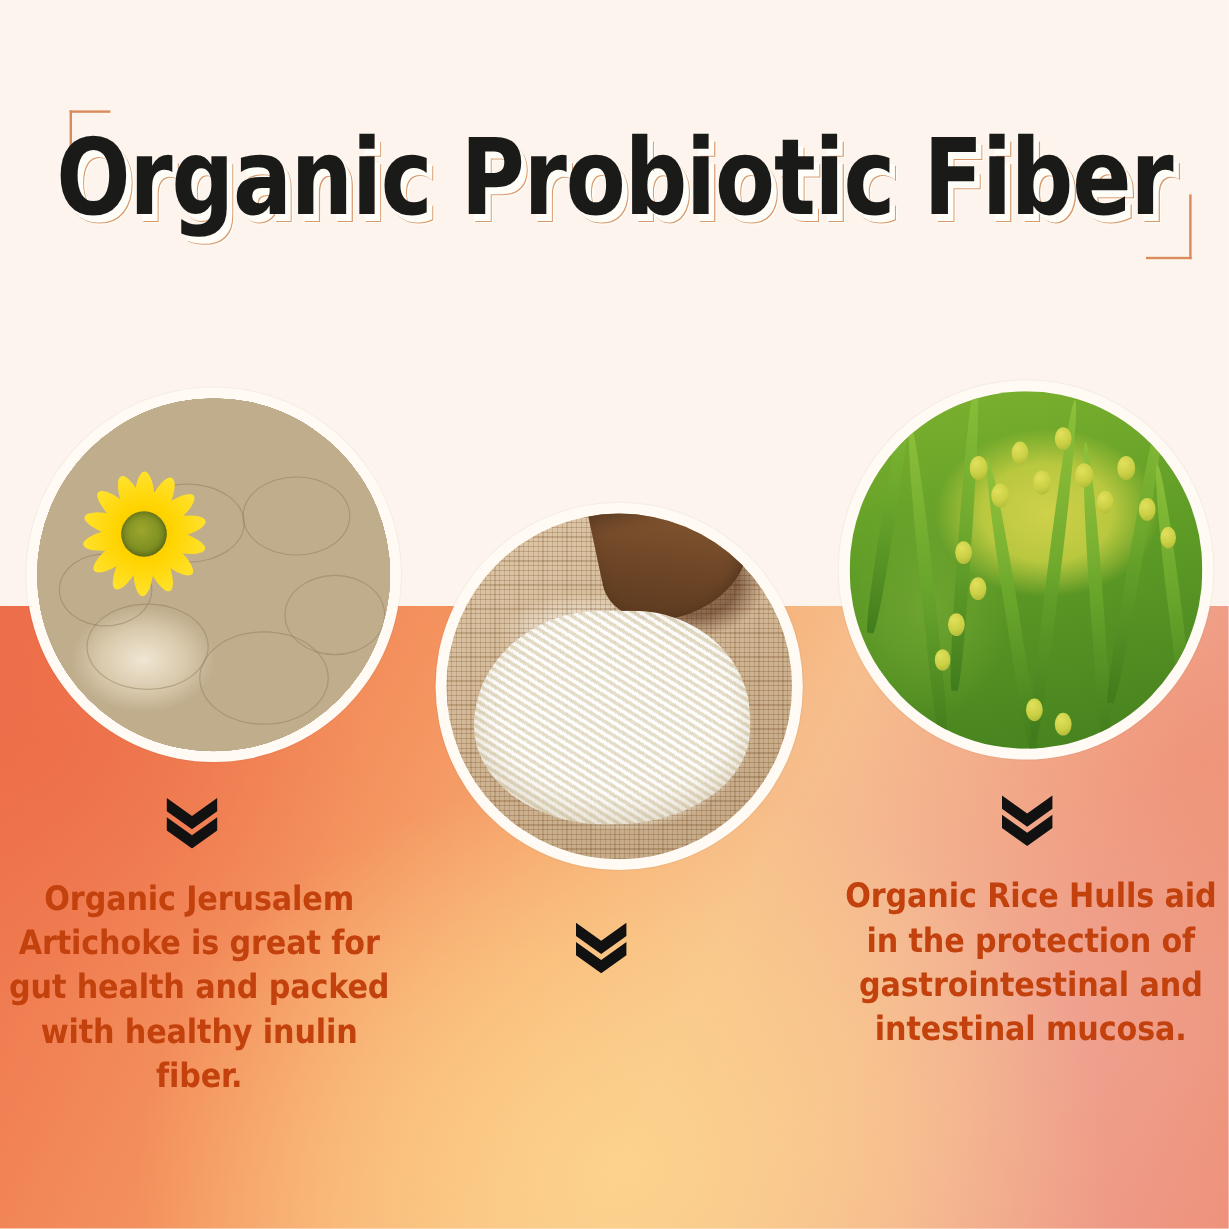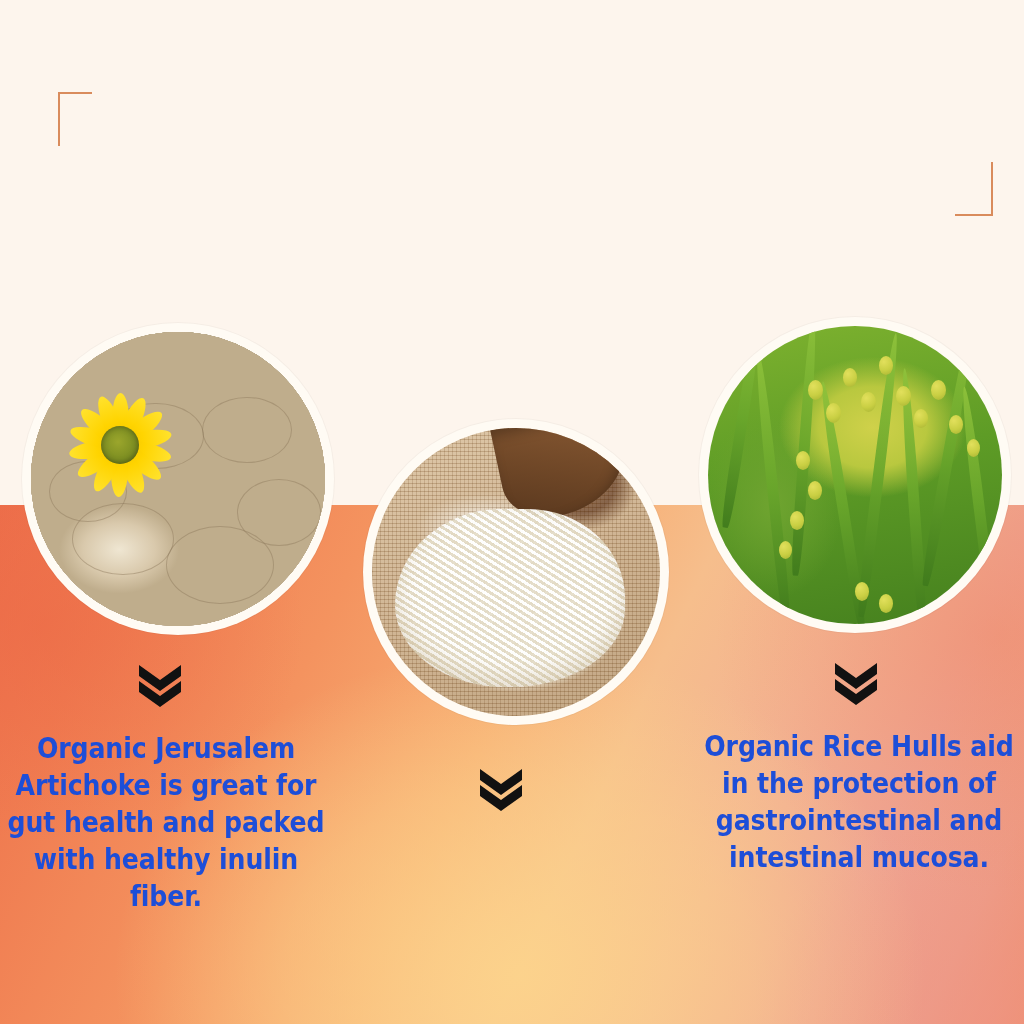--- a/index.html
+++ b/index.html
@@ -250,21 +250,21 @@
   }
   .chev-1 { left: 137px; top: 663px; }
   .chev-2 { left: 478px; top: 767px; }
   .chev-3 { left: 833px; top: 661px; }
   .chevron svg { display: block; width: 100%; height: 100%; }
 
   
   .caption {
     position: absolute;
     text-align: center;
-    color: #1d4ed8;
+    color: #c2410c;
     font-family: "Liberation Sans Narrow", "DejaVu Sans Condensed", "Liberation Sans", sans-serif;
     font-size: 28px;
     line-height: 37px;
     font-weight: 600;
     letter-spacing: -0.1px;
     white-space: pre-line;
   }
   .cap-1 { left: 6px;   top: 730px; width: 320px; }
   .cap-2 { left: 339px; top: 833px; width: 330px; }
   .cap-3 { left: 700px; top: 728px; width: 318px; }
@@ -274,20 +274,23 @@
 
 <div id="poster">
 
   <div class="bg-top"></div>
   <div class="bg-bottom"></div>
   <div class="bg-bottom-wash"></div>
 
   <div class="bracket bracket-tl"></div>
   <div class="bracket bracket-br"></div>
 
+  <div class="title-wrap">
+    <div class="title">Organic Probiotic Fiber</div>
+  </div>
 
   <div class="circle circle-1">
     <div class="circle-inner">
       <div class="art-artichoke">
         <div class="ridge" style="left:14%;top:58%;width:34%;height:24%;"></div>
         <div class="ridge" style="left:46%;top:66%;width:36%;height:26%;"></div>
         <div class="ridge" style="left:58%;top:22%;width:30%;height:22%;"></div>
         <div class="ridge" style="left:26%;top:24%;width:32%;height:22%;"></div>
         <div class="ridge" style="left:6%;top:44%;width:26%;height:20%;"></div>
         <div class="ridge" style="left:70%;top:50%;width:28%;height:22%;"></div>

